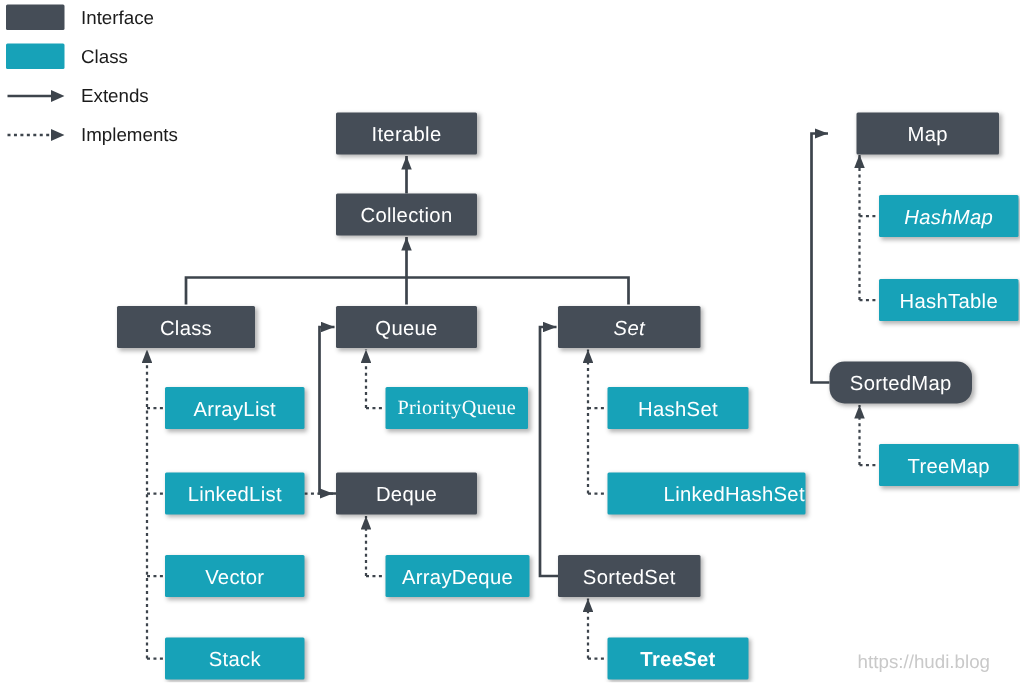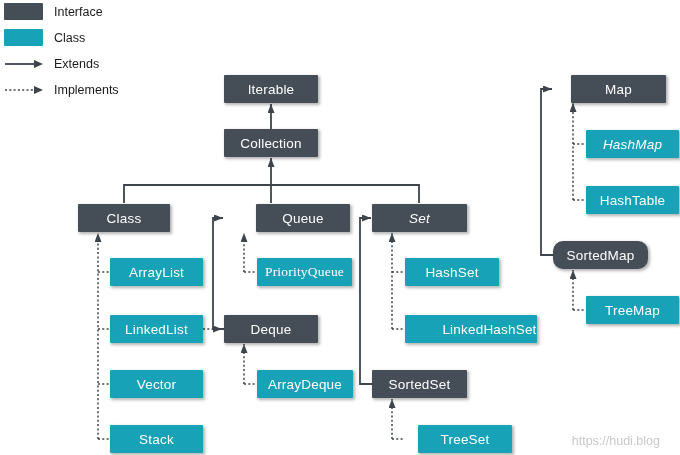--- a/index.html
+++ b/index.html
@@ -60,33 +60,33 @@
       <path d="M573,200 L585,200" fill="none" stroke="#3d444c" stroke-width="1.5" stroke-dasharray="2 2.3"></path>
       <path d="M573,310 L573,270" fill="none" stroke="#3d444c" stroke-width="1.5" stroke-dasharray="2 2.3" marker-end="url(#arr)"></path>
       <path d="M573,310 L585,310" fill="none" stroke="#3d444c" stroke-width="1.5" stroke-dasharray="2 2.3"></path>
       <path d="M203,329 L222,329" fill="none" stroke="#3d444c" stroke-width="1.5" stroke-dasharray="2 2.3" marker-end="url(#arr)"></path>
     </svg>
 
   <div id="nodes">
       <div class="node interface" style="left: 224px; top: 75px; width: 94px; height: 28px;">Iterable</div>
       <div class="node interface" style="left: 224px; top: 129px; width: 94px; height: 28px;">Collection</div>
       <div class="node interface" style="left: 78px; top: 204px; width: 92px; height: 28px;">Class</div>
-      <div class="node interface" style="left: 224px; top: 204px; width: 94px; height: 28px; margin-left: 32px;">Queue</div>
+      <div class="node interface" style="left: 224px; top: 204px; width: 94px; height: 28px;">Queue</div>
       <div class="node interface" style="left: 372px; top: 204px; width: 95px; height: 28px; font-style: italic;">Set</div>
       <div class="node class" style="left: 110px; top: 258px; width: 93px; height: 28px;">ArrayList</div>
       <div class="node class" style="left: 110px; top: 315px; width: 93px; height: 28px;">LinkedList</div>
       <div class="node class" style="left: 110px; top: 370px; width: 93px; height: 28px;">Vector</div>
       <div class="node class" style="left: 110px; top: 425px; width: 93px; height: 28px;">Stack</div>
       <div class="node class" style="left: 257px; top: 258px; width: 95px; height: 28px; font-family: Liberation Serif, serif;">PriorityQueue</div>
       <div class="node interface" style="left: 224px; top: 315px; width: 94px; height: 28px;">Deque</div>
       <div class="node class" style="left: 257px; top: 370px; width: 96px; height: 28px;">ArrayDeque</div>
       <div class="node class" style="left: 405px; top: 258px; width: 94px; height: 28px;">HashSet</div>
       <div class="node class" style="left: 405px; top: 315px; width: 95px; height: 28px; padding-left: 37px;">LinkedHashSet</div>
       <div class="node interface" style="left: 372px; top: 370px; width: 95px; height: 28px;">SortedSet</div>
-      <div class="node class" style="left: 418px; top: 425px; width: 94px; height: 28px;">TreeSet</div>
+      <div class="node class" style="left: 405px; top: 425px; width: 94px; height: 28px; font-weight: bold;">TreeSet</div>
       <div class="node interface" style="left: 571px; top: 75px; width: 95px; height: 28px;">Map</div>
       <div class="node class" style="left: 586px; top: 130px; width: 93px; height: 28px; font-style: italic;">HashMap</div>
       <div class="node class" style="left: 586px; top: 186px; width: 93px; height: 28px;">HashTable</div>
       <div class="node interface" style="left: 553px; top: 241px; width: 95px; height: 28px; border-radius: 10px;">SortedMap</div>
       <div class="node class" style="left: 586px; top: 296px; width: 93px; height: 28px;">TreeMap</div>
     </div>
 
   <div class="legend">
     <div class="legend-row">
       <div class="swatch interface"></div>

